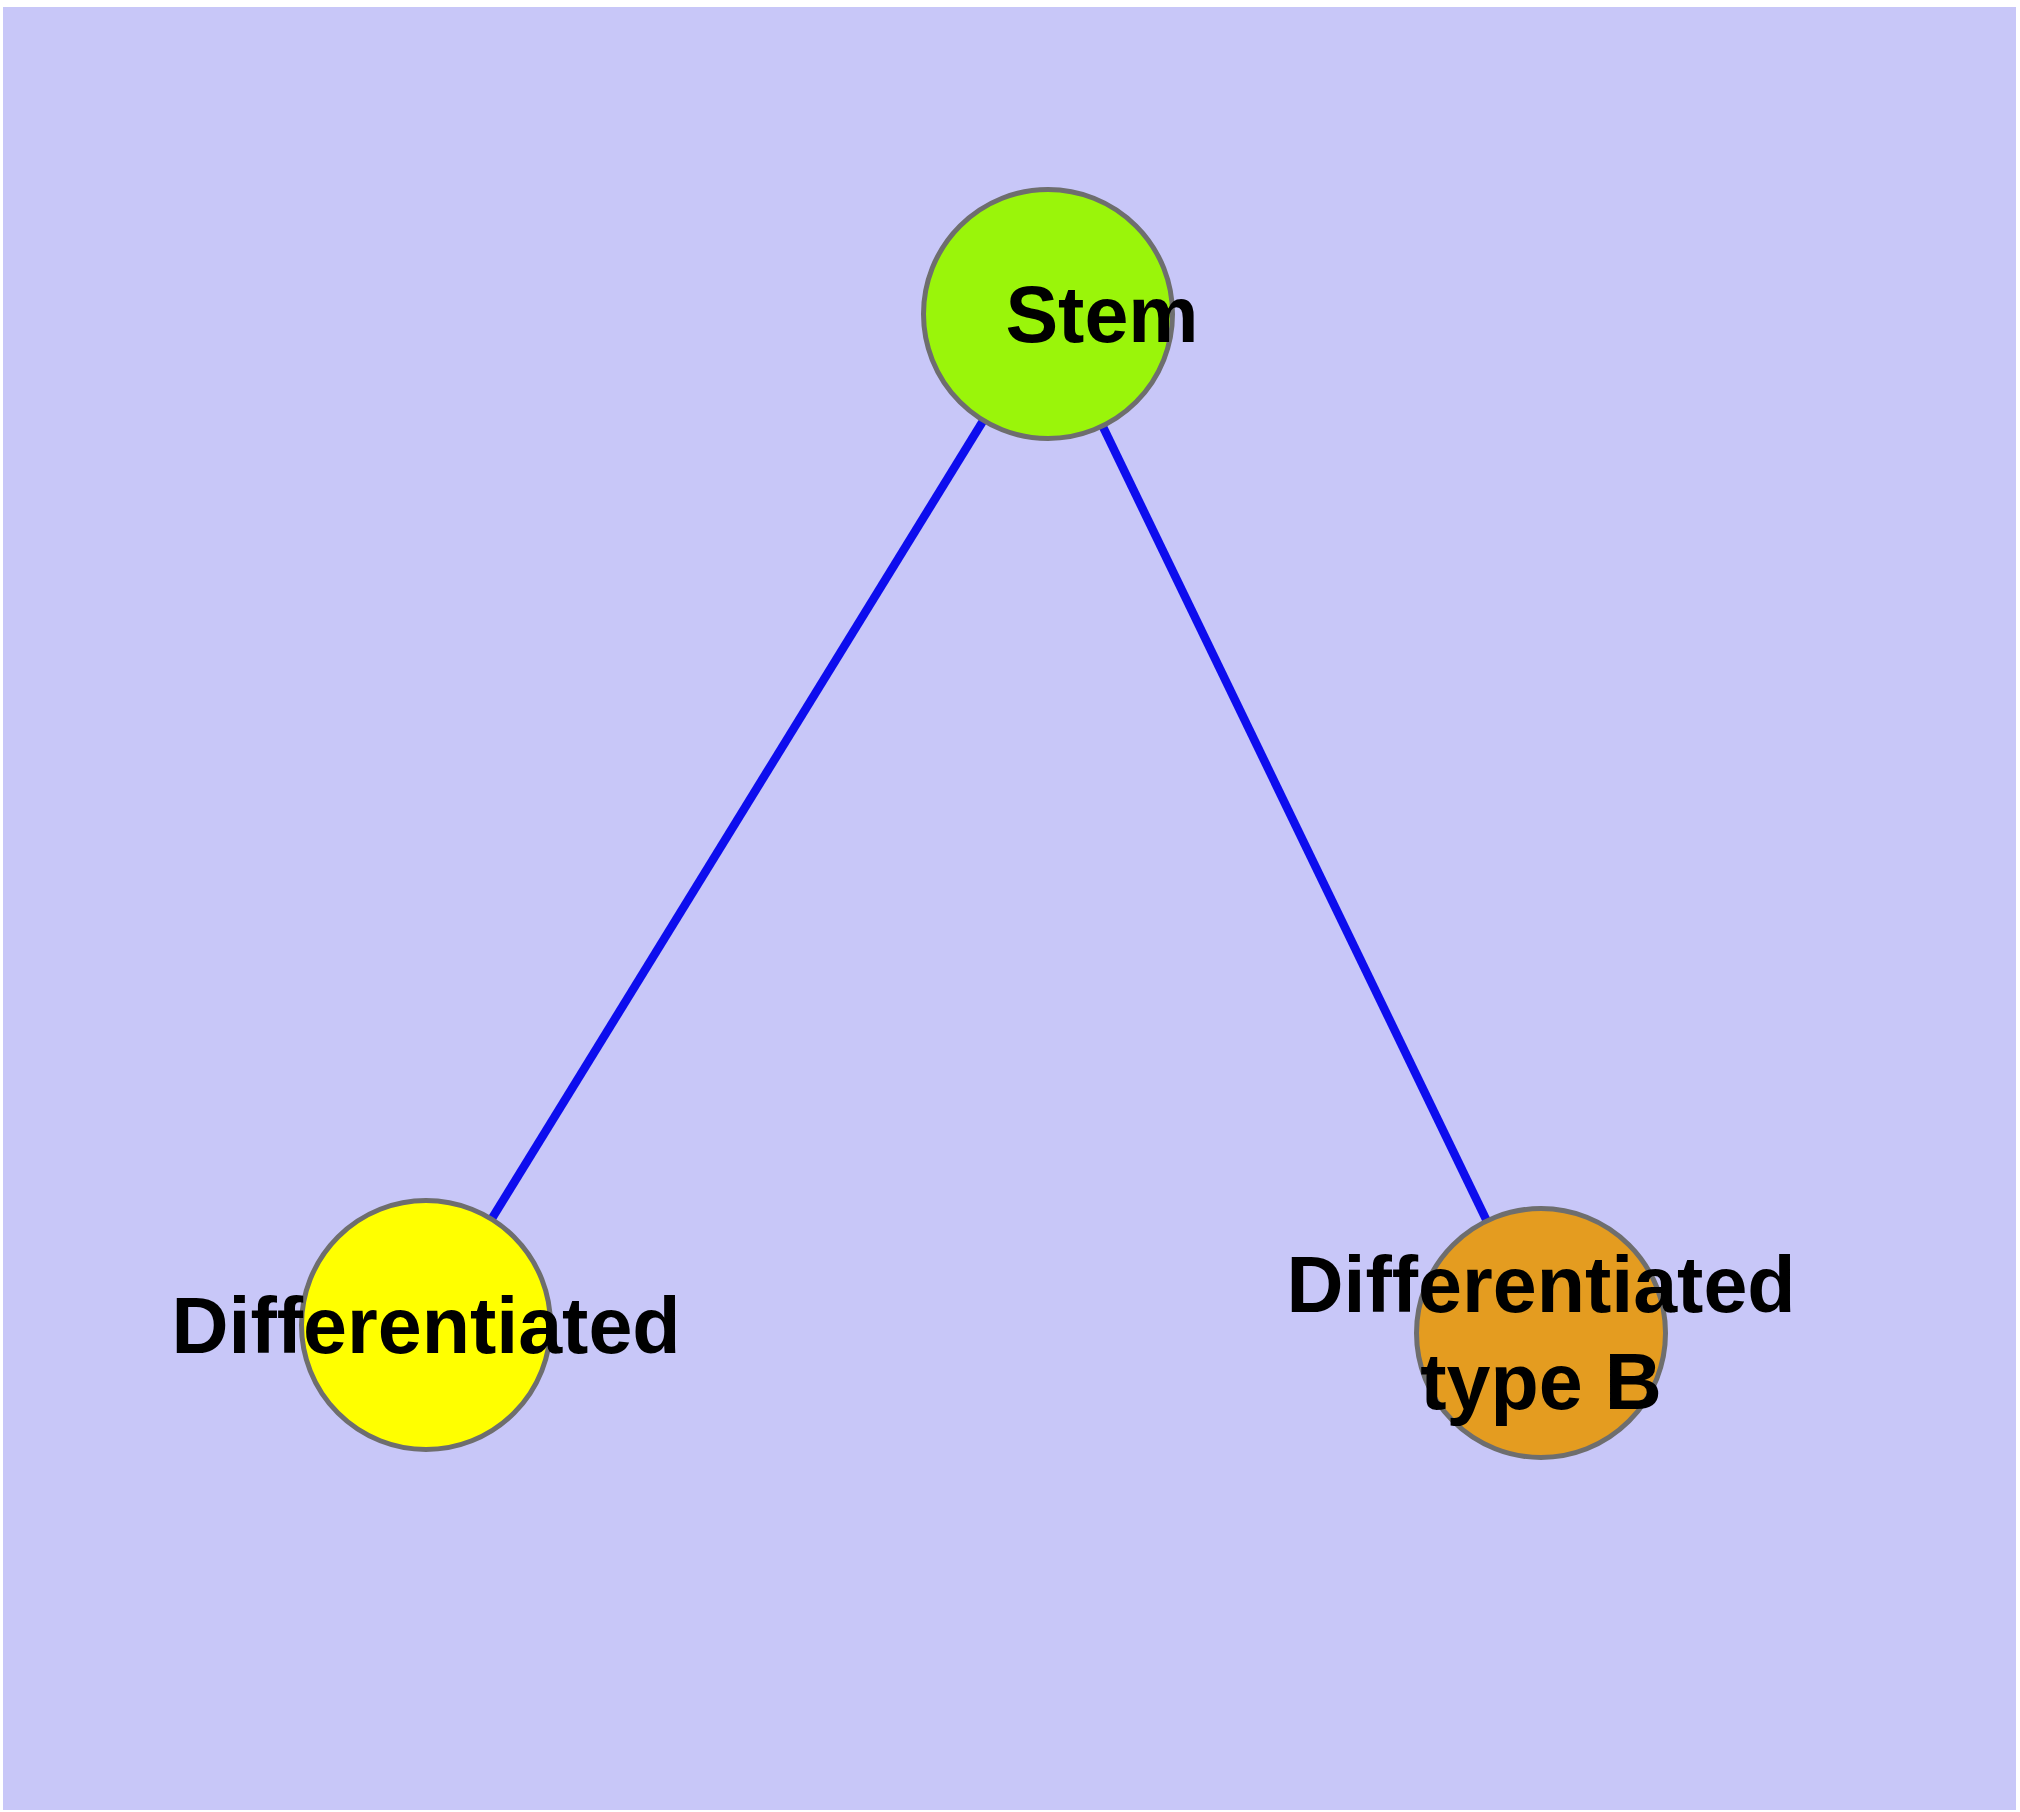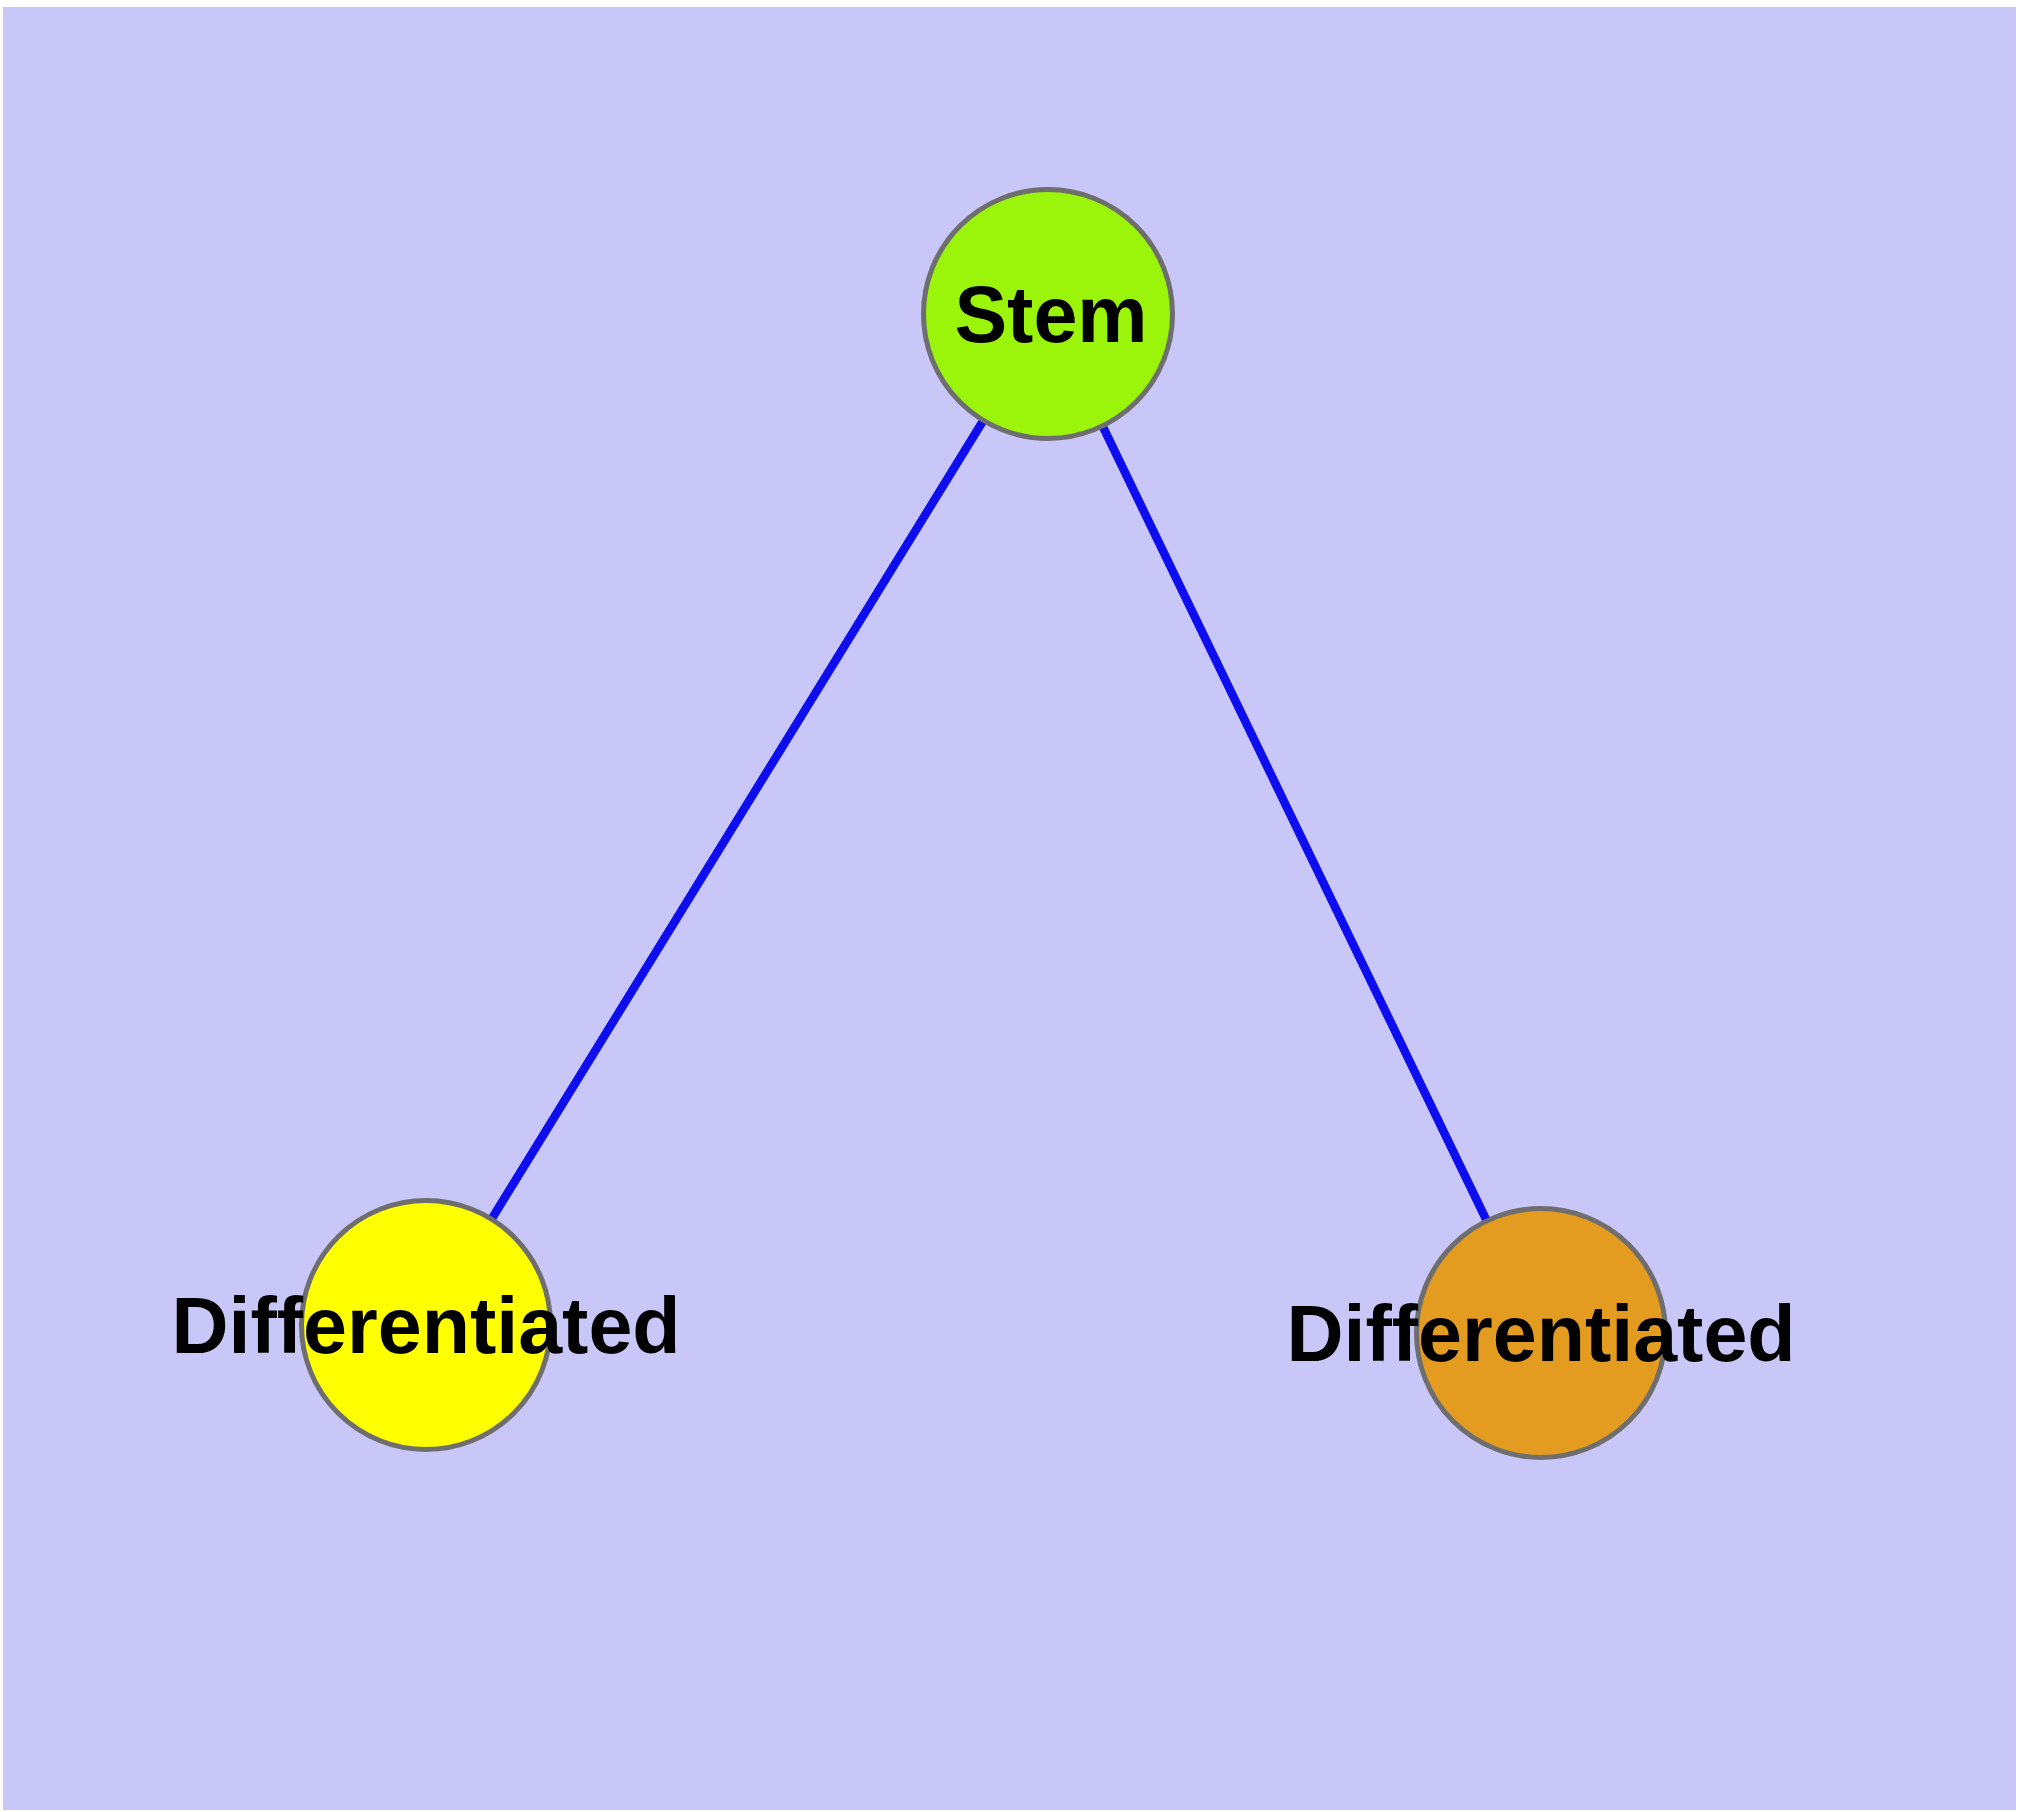--- a/index.html
+++ b/index.html
@@ -63,26 +63,27 @@
     <line class="edge" x1="1237" y1="371" x2="503" y2="1563" style="stroke: rgb(13, 13, 238);"></line>
     <line class="edge" x1="1237" y1="371" x2="1818" y2="1573" style="stroke: rgb(13, 13, 238);"></line>
   </svg>
 
   <div class="node" style="left: 1048px; top: 314px; background: rgb(154, 245, 10); border-color: rgb(110, 110, 110);"></div>
 
   <div class="node" style="left: 426px; top: 1325px; background: rgb(255, 255, 0); border-color: rgb(110, 110, 110);"></div>
 
   <div class="node" style="left: 1541px; top: 1333px; background: rgb(228, 156, 32); border-color: rgb(110, 110, 110);"></div>
 
-  <div class="node-label" style="left:1051px; top:314px;">
+  <div class="node-label" style="left:1102px; top:314px;">
     <div>Stem</div>
   </div>
 
   <div class="node-label" style="left:426px; top:1325px;">
     <div>Differentiated</div>
   </div>
 
   <div class="node-label" style="left:1541px; top:1333px;">
     <div>Differentiated</div>
+    <div>type B</div>
   </div>
 
 </div>
 
 
 </body></html>

